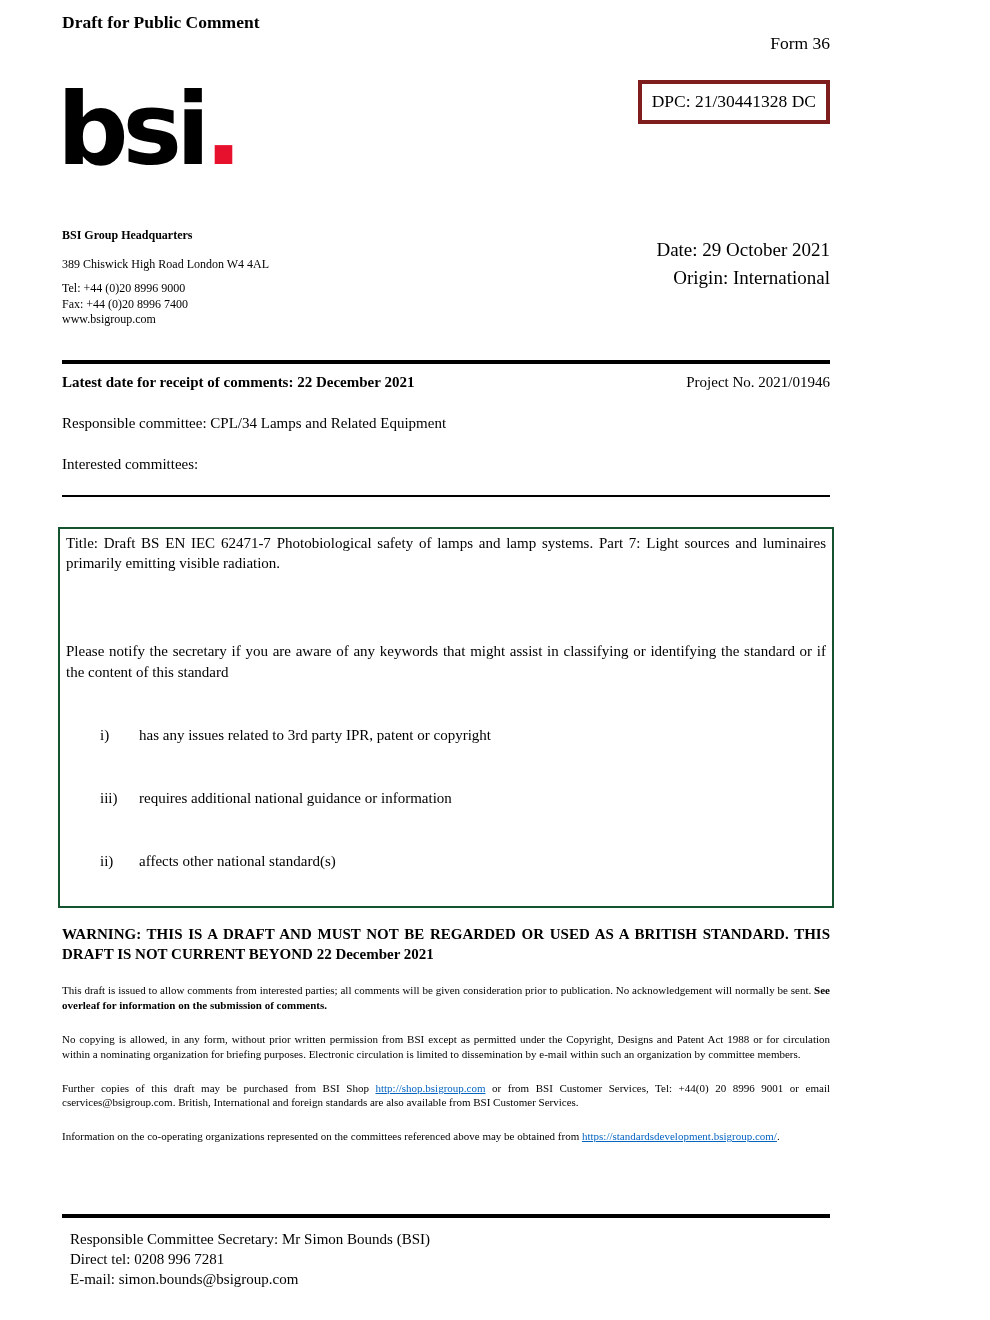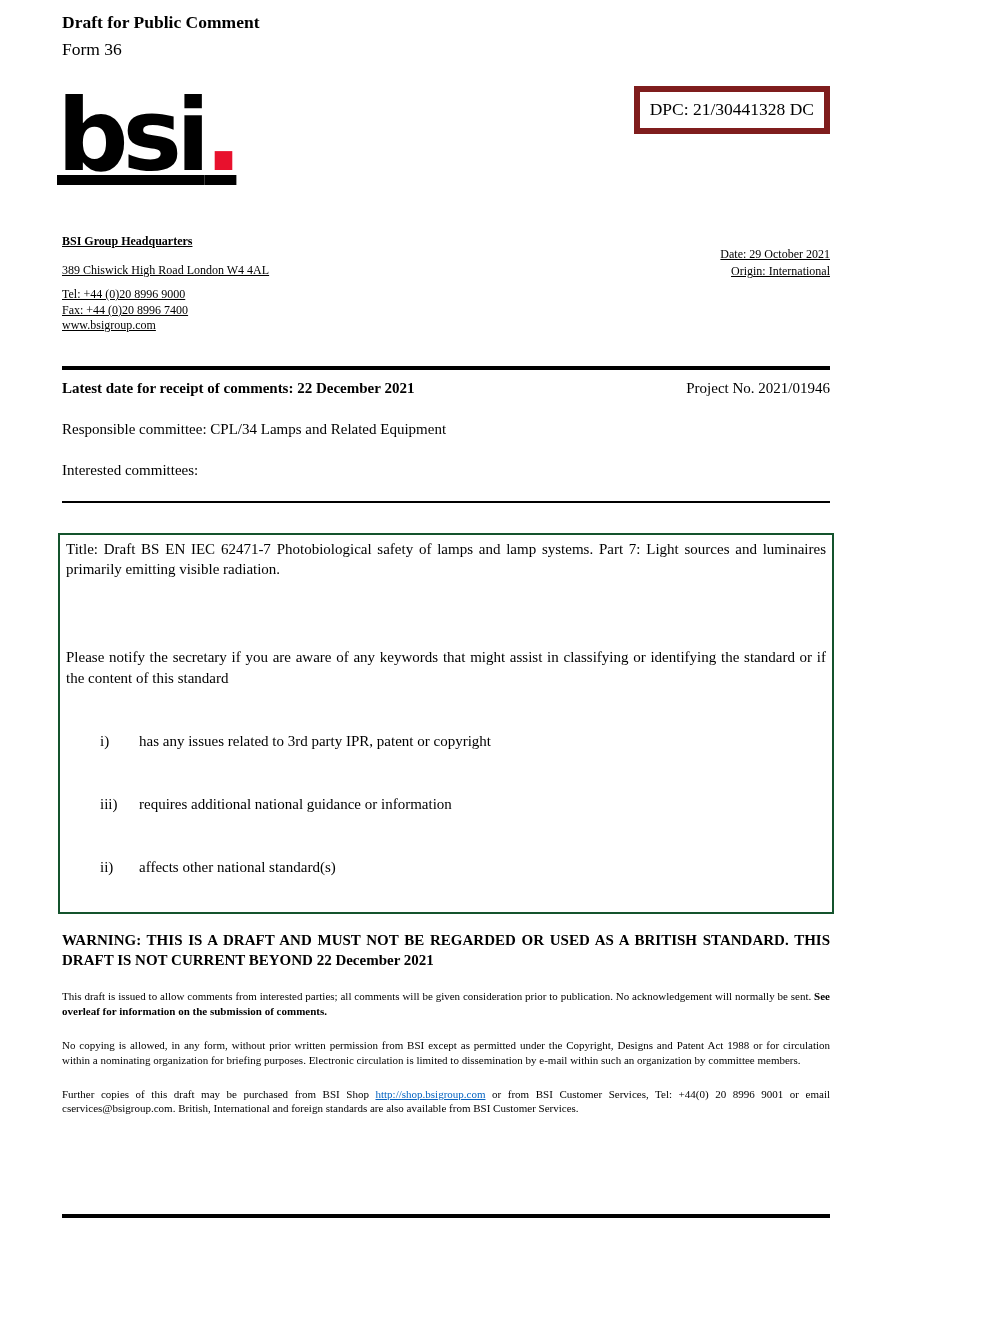--- a/index.html
+++ b/index.html
@@ -11,45 +11,45 @@
   .page {
     position: relative;
     width: 890px;
     height: 1320px;
     background: #fff;
     overflow: hidden;
   }
   .content { padding: 10px 60px 0 62px; }
 
   .draft-label { font-weight: bold; font-size: 17.5px; padding-top: 2px; }
-  .form-no { text-align: left; font-size: 17.5px; margin-top: 6px; }
+  .form-no { text-align: right; font-size: 17.5px; margin-top: 0; }
 
-  .hdr-flex { display: flex; justify-content: space-between; margin-top: 26px; text-decoration: underline; }
+  .hdr-flex { display: flex; justify-content: space-between; margin-top: 26px; }
   .left-col { }
   .logo {
     font-family: "DejaVu Sans", sans-serif;
     font-weight: bold;
     font-size: 100px;
     line-height: 1;
     letter-spacing: -6px;
     margin-left: -5px;
   }
   .logo-dot { color: var(--logo-dot, #e8112d); }
   .address { margin-top: 48px; font-size: 12px; line-height: 1.3; }
   .addr-title { font-weight: bold; margin-bottom: 13px; }
   .addr-street { margin-bottom: 9px; }
 
   .right-col { text-align: right; }
   .dpc-box {
     display: inline-block;
-    border: 6px solid #7f1d1d;
+    border: 4px solid #7f1d1d;
     font-size: 17.5px;
     padding: 7px 10px 8px 10px;
   }
-  .meta { margin-top: 112px; font-size: 12px; line-height: 1.45; }
+  .meta { margin-top: 112px; font-size: 19px; line-height: 1.45; }
 
   .divider-top { height: 4px; background: #000; margin-top: 32px; }
   .divider-thin { height: 2px; background: #000; margin-top: 22px; }
   .divider-bottom { height: 4px; background: #000; }
 
   .row-between {
     display: flex; justify-content: space-between; align-items: baseline;
     margin-top: 10px; font-size: 15px;
   }
   .bold { font-weight: bold; }
@@ -135,19 +135,25 @@
     </div>
 
     <div class="warning">WARNING: THIS IS A DRAFT AND MUST NOT BE REGARDED OR USED AS A BRITISH STANDARD. THIS DRAFT IS NOT CURRENT BEYOND 22 December 2021</div>
 
     <div class="para"><span>This draft is issued to allow comments from interested parties; all comments will be given consideration prior to publication. No acknowledgement will normally be sent. </span><span class="bold">See overleaf for information on the submission of comments.</span></div>
 
     <div class="para">No copying is allowed, in any form, without prior written permission from BSI except as permitted under the Copyright, Designs and Patent Act 1988 or for circulation within a nominating organization for briefing purposes. Electronic circulation is limited to dissemination by e-mail within such an organization by committee members.</div>
 
     <div class="para"><span>Further copies of this draft may be purchased from BSI Shop </span><span class="link">http://shop.bsigroup.com</span><span> or from BSI Customer Services, Tel: +44(0) 20 8996 9001 or email cservices@bsigroup.com. British, International and foreign standards are also available from BSI Customer Services.</span></div>
 
+    <div class="para"><span>Information on the co-operating organizations represented on the committees referenced above may be obtained from </span><span class="link">https://standardsdevelopment.bsigroup.com/</span><span>.</span></div>
 
   </div>
 
   <div class="footer">
     <div class="divider-bottom"></div>
+    <div class="footer-lines">
+      <div>Responsible Committee Secretary: Mr Simon Bounds (BSI)</div>
+      <div>Direct tel: 0208 996 7281</div>
+      <div>E-mail: simon.bounds@bsigroup.com</div>
+    </div>
   </div>
 </div>
 
 </body></html>

